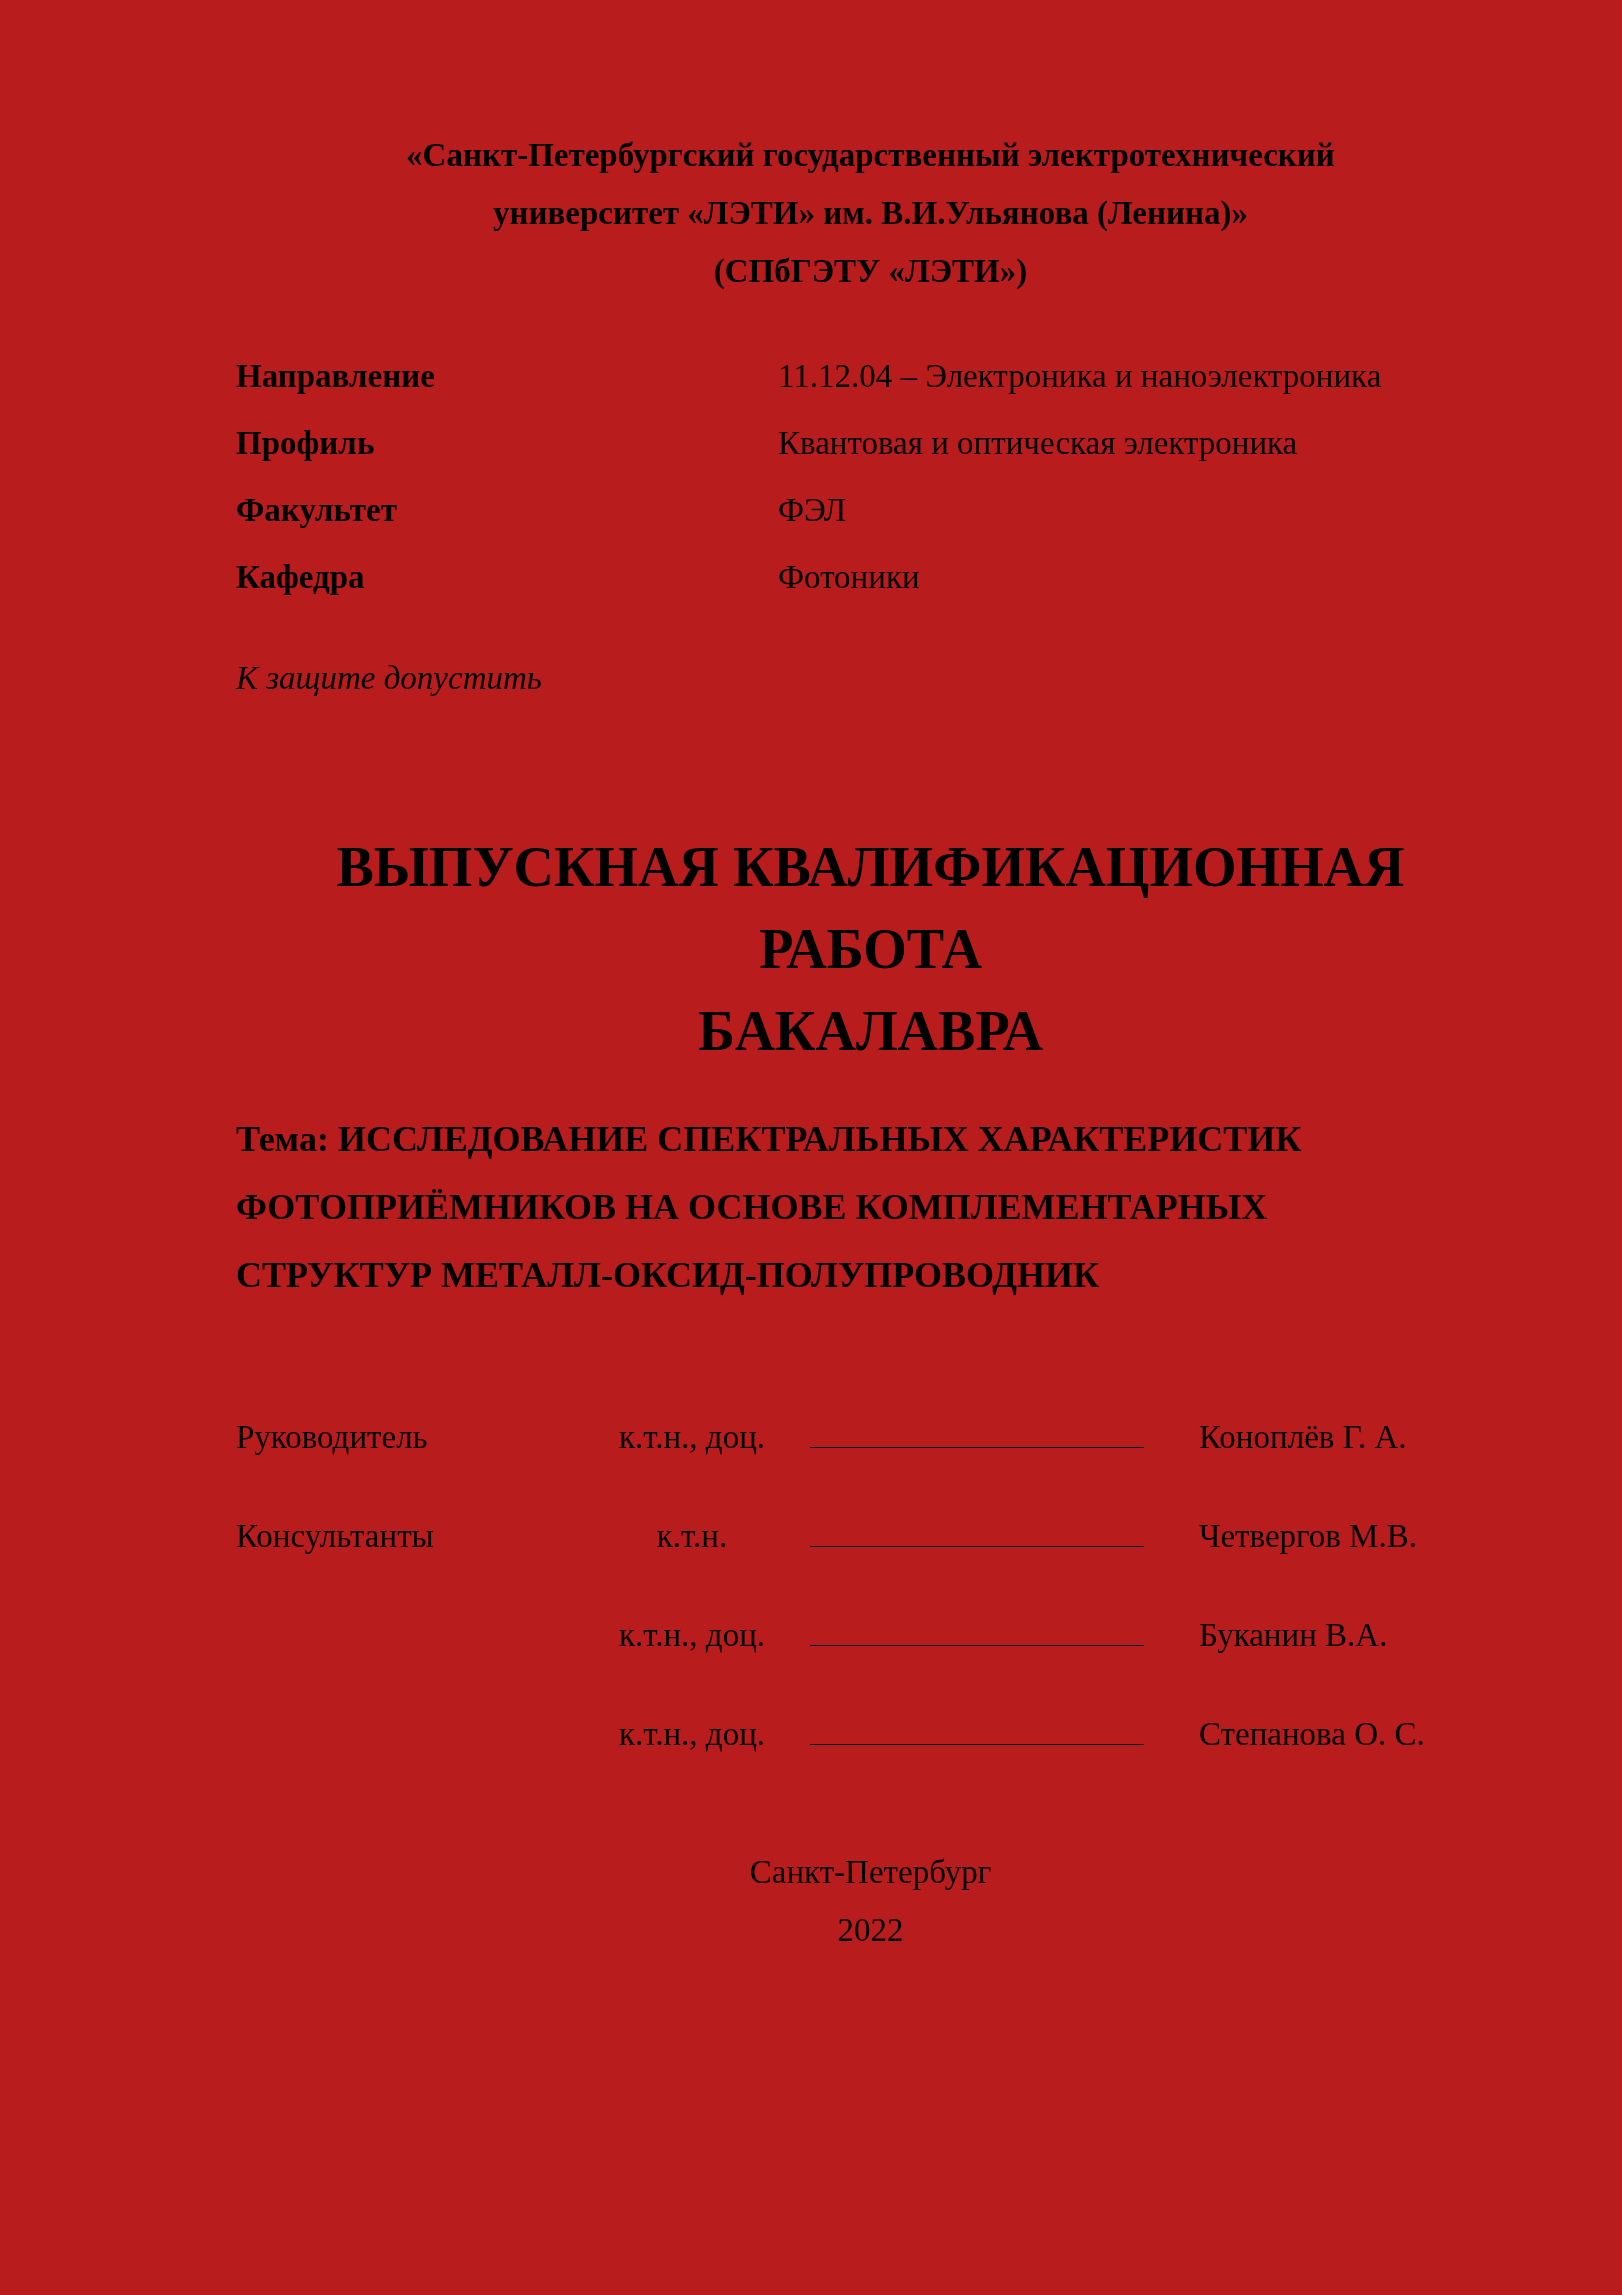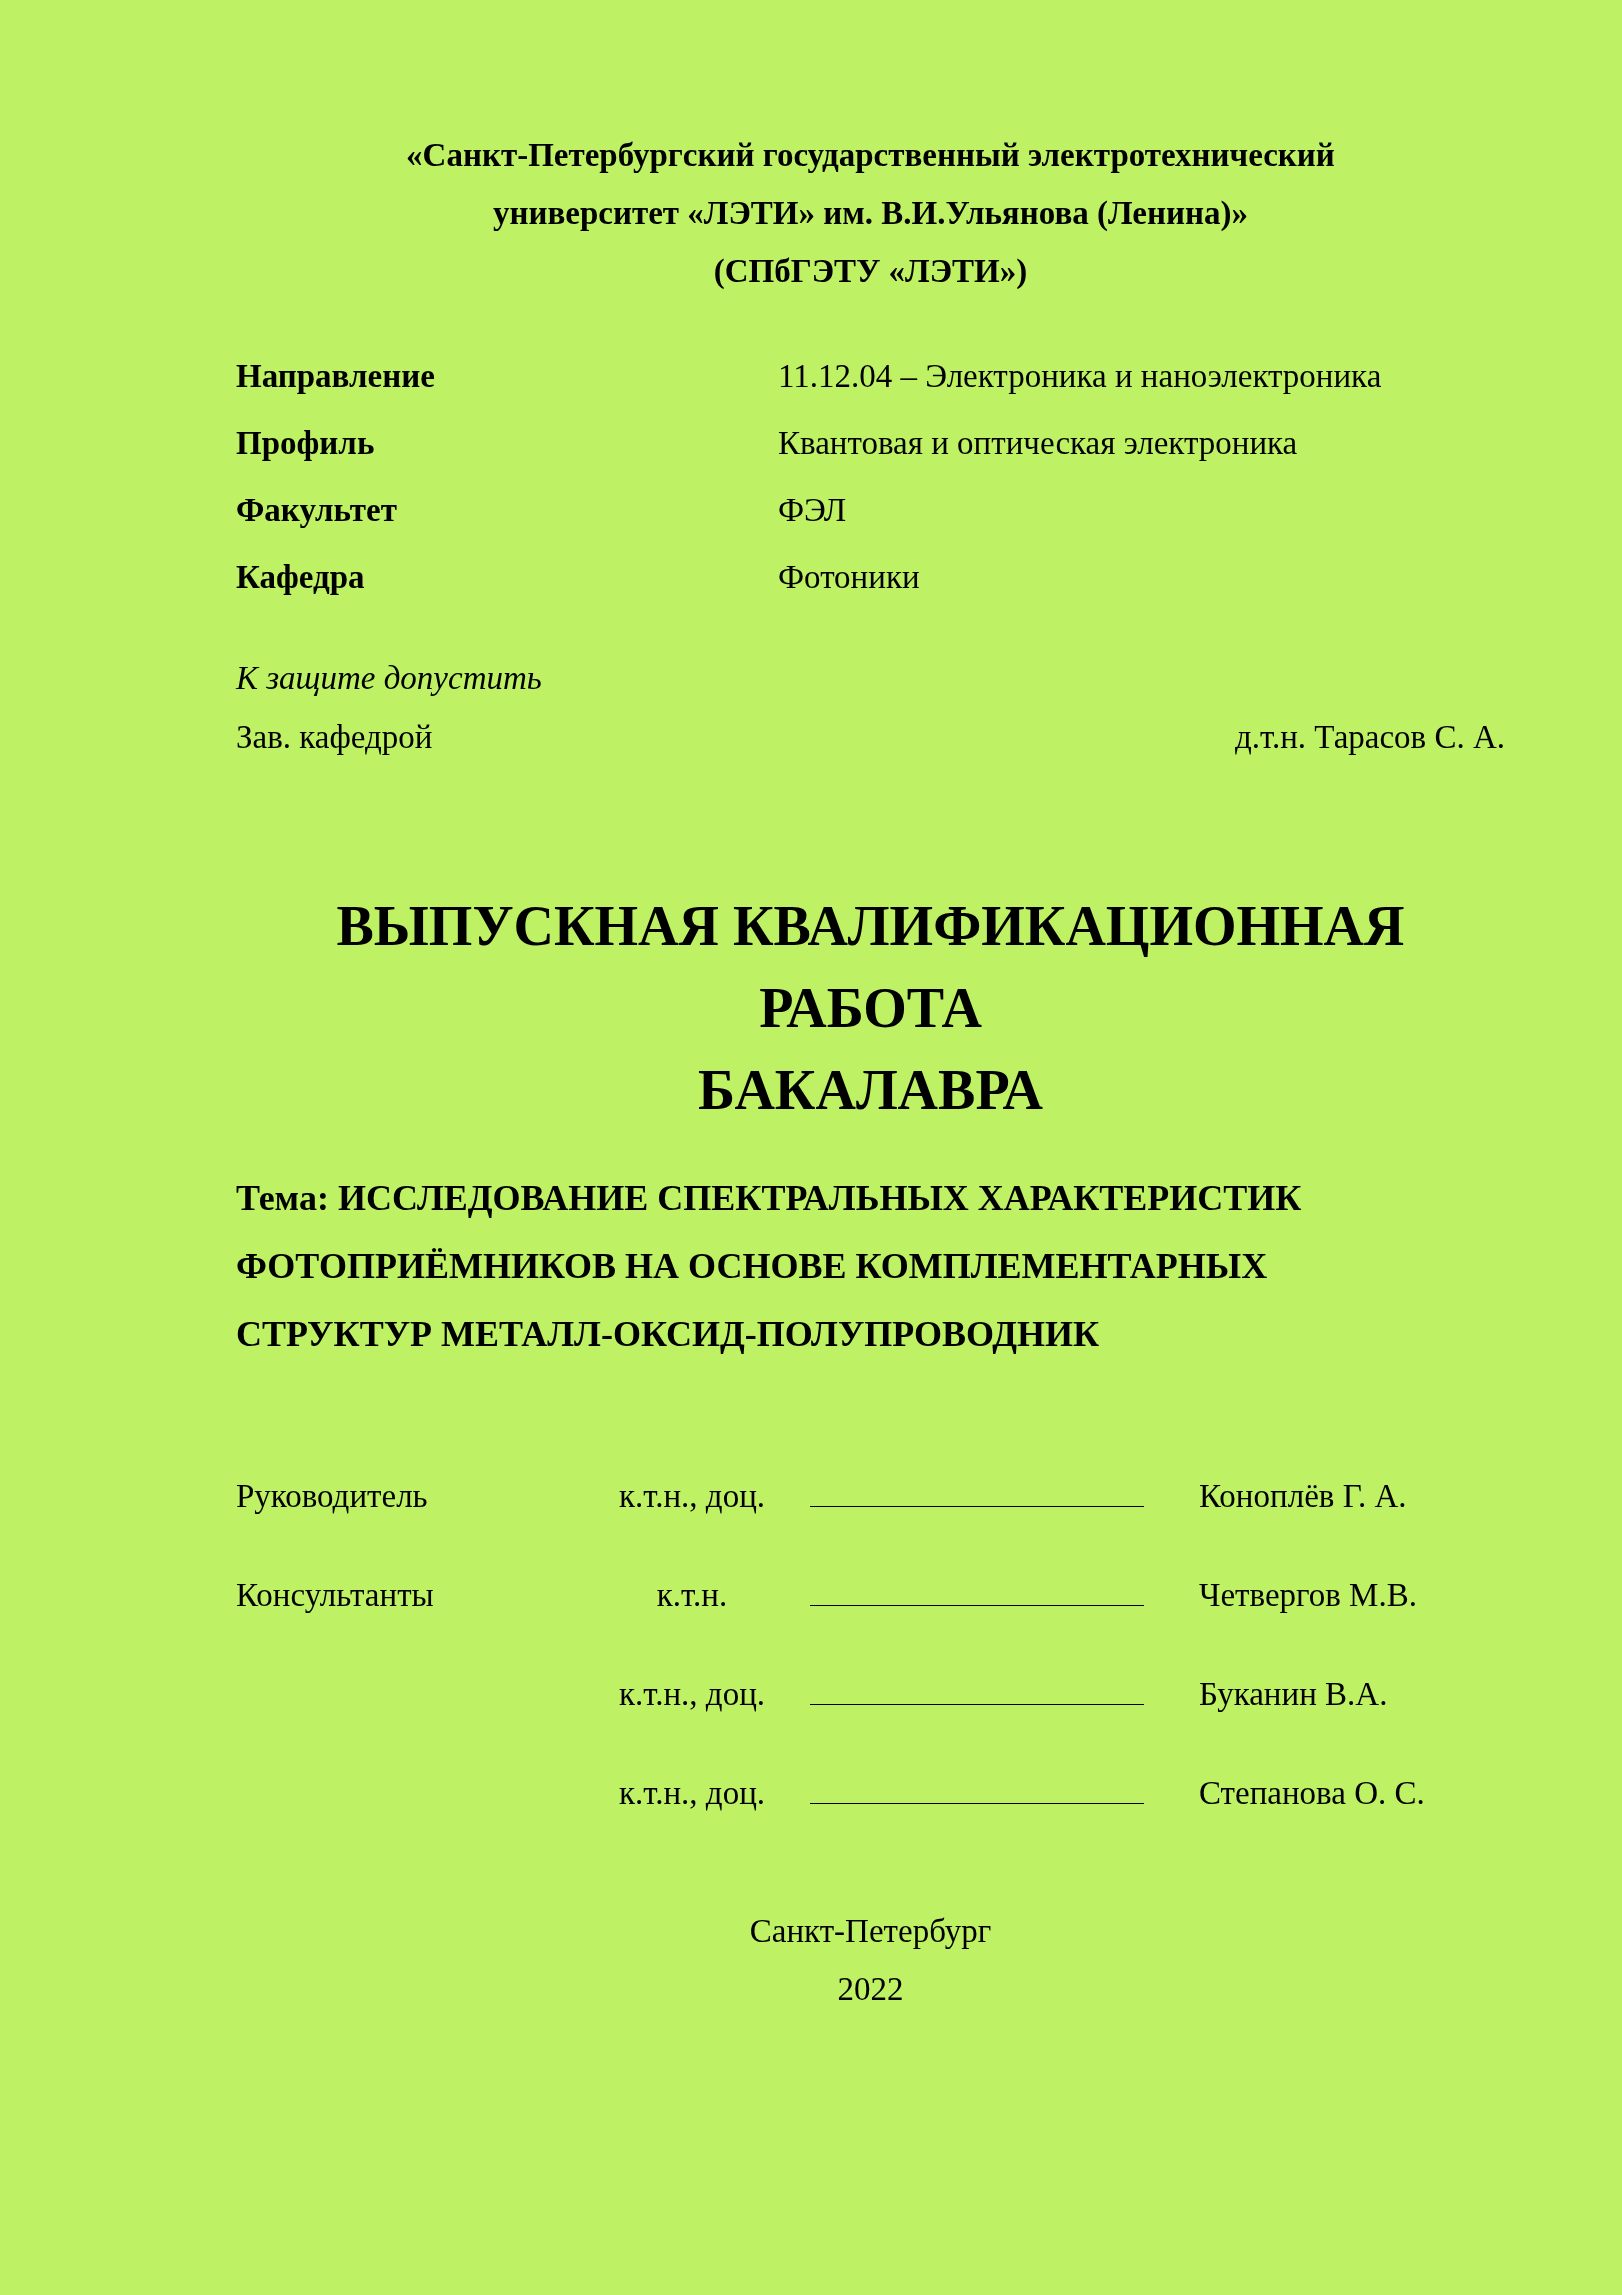--- a/index.html
+++ b/index.html
@@ -1,21 +1,21 @@
 <!DOCTYPE html>
 <html style="font-size:12.6px"><head>
 <meta charset="utf-8">
 <style>
   * { margin: 0; padding: 0; box-sizing: border-box; }
   html, body { background: #ffffff; }
   .page {
     position: relative;
     width: 1623px;
     height: 2295px;
-    background: #bef264;
+    background: #b91c1c;
     color: #000000;
     font-family: "Liberation Serif", "DejaVu Serif", serif;
     font-size: 33px;
     padding: 126px 118px 0 236px;
     overflow: hidden;
   }
   
   .univ {
     text-align: center;
     font-weight: bold;
@@ -106,24 +106,20 @@
       <div class="info-value">ФЭЛ</div>
     </div>
     <div class="info-row">
       <div class="info-label">Кафедра</div>
       <div class="info-value">Фотоники</div>
     </div>
   </section>
 
   <section class="approval">
     <div class="approval-intro">К защите допустить</div>
-    <div class="approval-row">
-      <span>Зав. кафедрой</span>
-      <span>д.т.н. Тарасов С. А.</span>
-    </div>
   </section>
 
   <h1 class="main-title">
     <div>ВЫПУСКНАЯ КВАЛИФИКАЦИОННАЯ РАБОТА</div>
     <div>БАКАЛАВРА</div>
   </h1>
 
   <section class="topic">
     <div>Тема: ИССЛЕДОВАНИЕ СПЕКТРАЛЬНЫХ ХАРАКТЕРИСТИК</div>
     <div>ФОТОПРИЁМНИКОВ НА ОСНОВЕ КОМПЛЕМЕНТАРНЫХ</div>

